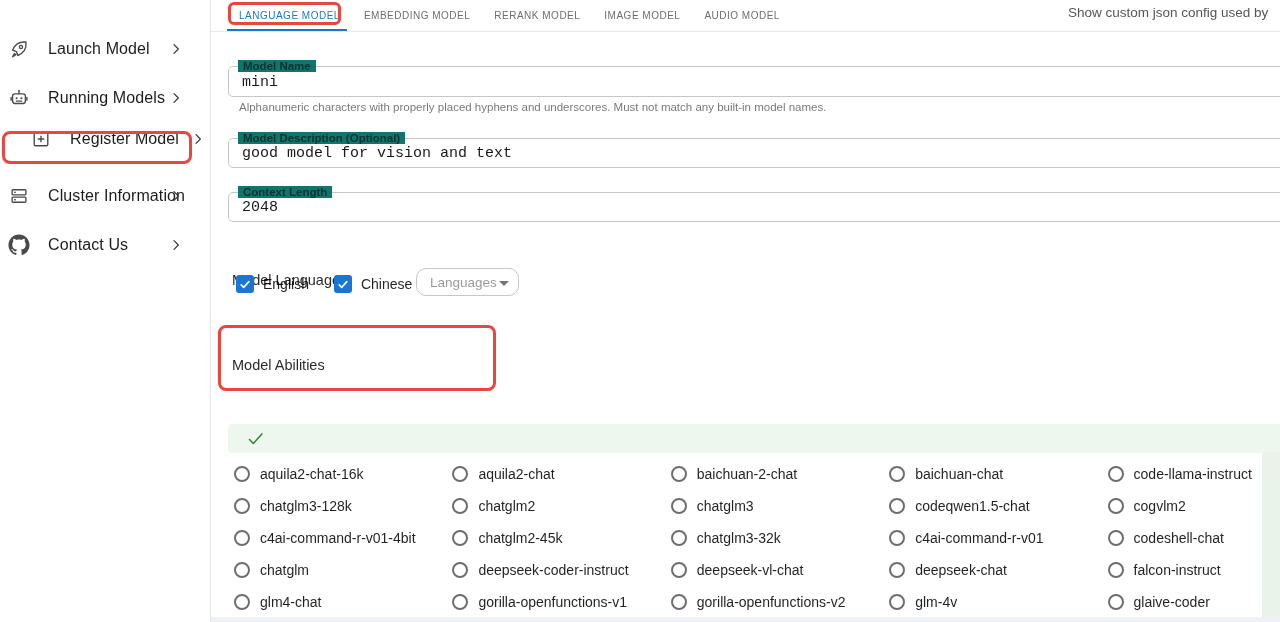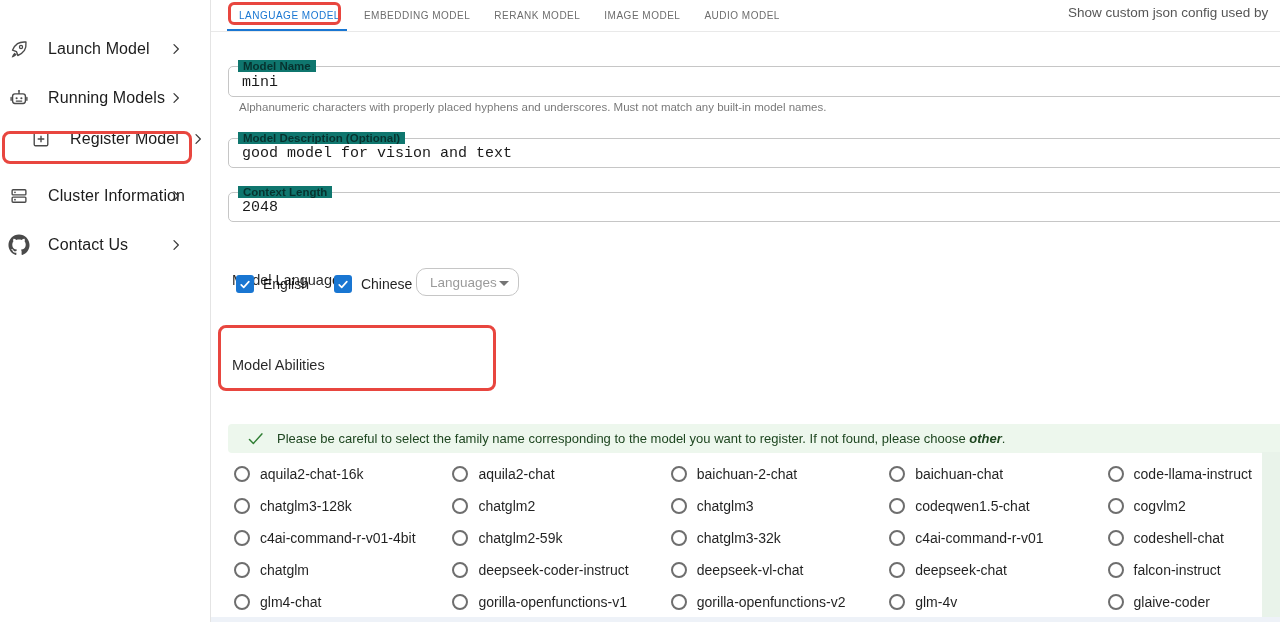--- a/index.html
+++ b/index.html
@@ -205,23 +205,20 @@
 
   <div class="section-label" style="top:333px;">Model Abilities</div>
 
   <div class="section-label" style="top:405px;">Model Family</div>
   <div class="alert">
     <span class="alert-check">
       <svg viewBox="0 0 24 24">
           <path d="M3.5 13.5 l5.5 5.5 L21 5.5" fill="none" stroke="currentColor" stroke-width="2.1" stroke-linecap="round" stroke-linejoin="round"></path>
         </svg>
     </span>
-    <span class="alert-text">
-      <span>Please be careful to select the family name corresponding to the model you want to register. If not found, please choose </span><b><i>other</i></b><span>.</span>
-    </span>
   </div>
 
   <div class="radio-grid" id="family-radios">
 
   <div class="radio-item">
         <span class="radio-circle"></span>
         <span class="radio-label">aquila2-chat-16k</span>
       </div>
       <div class="radio-item">
         <span class="radio-circle"></span>
@@ -258,21 +255,21 @@
       <div class="radio-item">
         <span class="radio-circle"></span>
         <span class="radio-label">cogvlm2</span>
       </div>
       <div class="radio-item">
         <span class="radio-circle"></span>
         <span class="radio-label">c4ai-command-r-v01-4bit</span>
       </div>
       <div class="radio-item">
         <span class="radio-circle"></span>
-        <span class="radio-label">chatglm2-59k</span>
+        <span class="radio-label">chatglm2-45k</span>
       </div>
       <div class="radio-item">
         <span class="radio-circle"></span>
         <span class="radio-label">chatglm3-32k</span>
       </div>
       <div class="radio-item">
         <span class="radio-circle"></span>
         <span class="radio-label">c4ai-command-r-v01</span>
       </div>
       <div class="radio-item">

